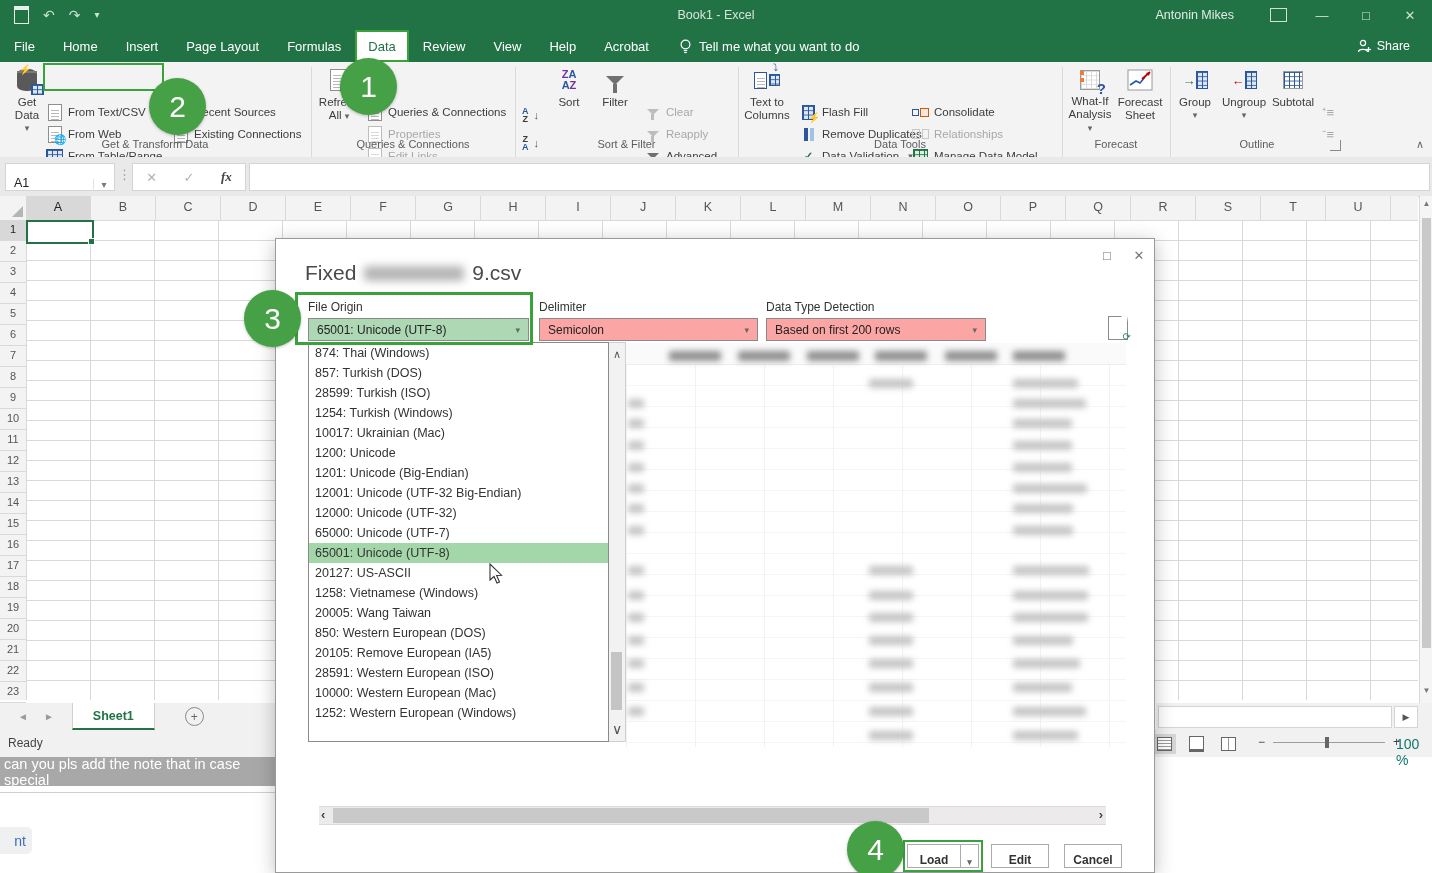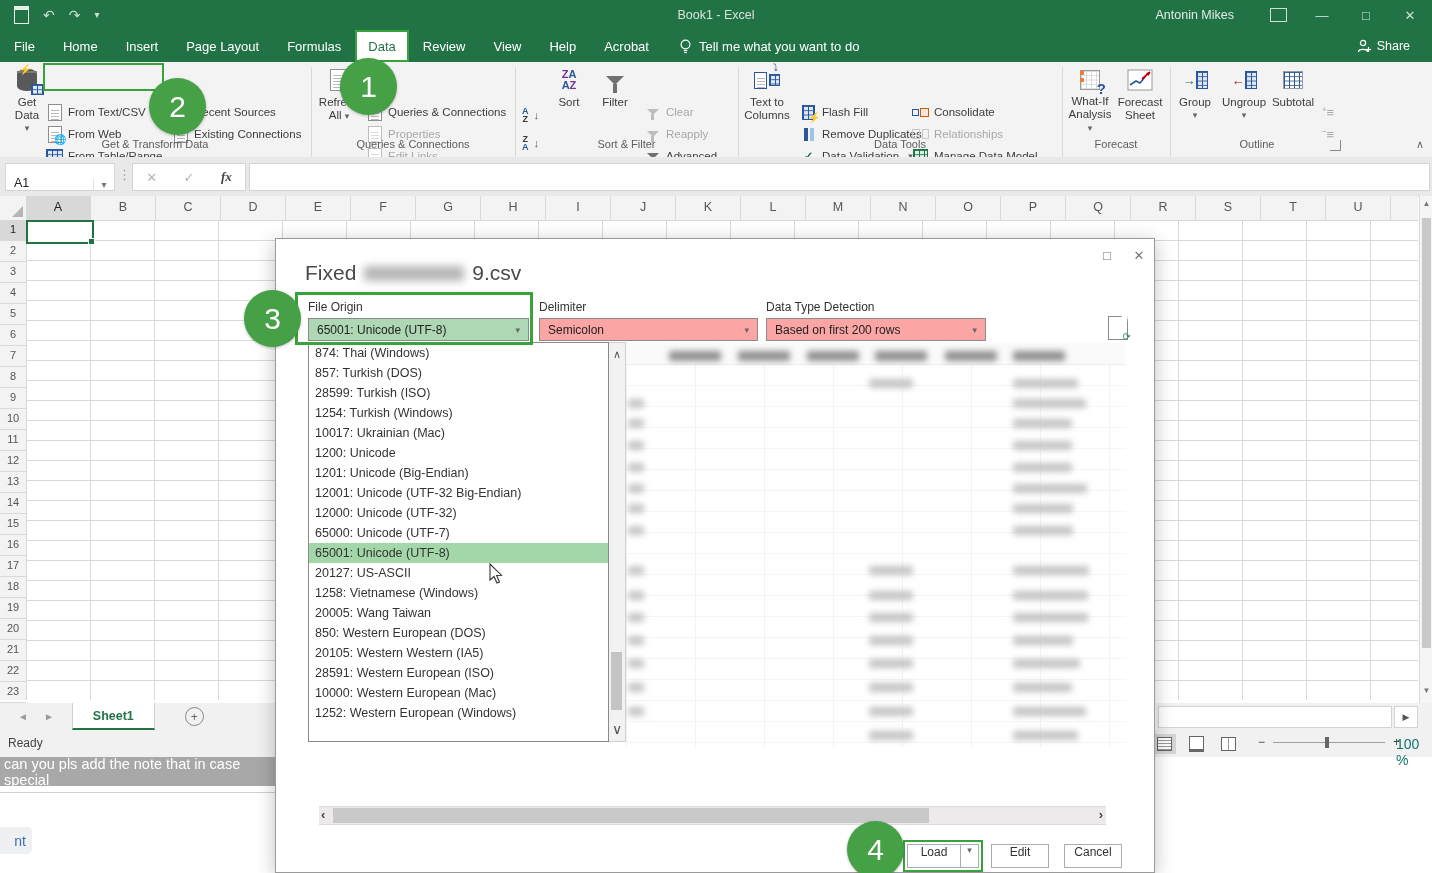--- a/index.html
+++ b/index.html
@@ -140,21 +140,21 @@
   .pvhead{position:absolute;left:0;top:0;width:100%;height:21px;background:#fafafa;border-bottom:1px solid #ededed;}
   .blob{position:absolute;border-radius:2px;filter:blur(3px);}
   .blob.hdr{background:#8f8f8f;height:10px;}
   .blob.cell{background:#c4c4c4;height:9px;}
   
   .dhscroll{position:absolute;left:43px;top:567px;width:787px;height:17px;background:#eceaea;border-top:1px solid #dcdcdc;border-bottom:1px solid #dcdcdc;}
   .dhthumb{position:absolute;left:14px;top:1px;width:596px;height:15px;background:#c9c9c9;}
   .dharr{position:absolute;top:0px;font-size:13px;font-weight:bold;color:#444;line-height:16px;}
   
   .dbtn{position:absolute;top:605px;height:24px;background:#fff;border:1px solid #ababab;box-sizing:border-box;
-        display:flex;align-items:flex-start;justify-content:center;font-size:12px;color:#333;}
+        display:flex;align-items:flex-end;justify-content:center;font-size:12px;color:#333;font-weight:bold;}
   .loadsplit{border-left:1px solid #ababab;}
   .ann-load{position:absolute;left:627px;top:601px;width:80px;height:32px;border:2.5px solid #3aa23a;box-sizing:border-box;}
   
   .anncircle{position:absolute;width:57px;height:57px;border-radius:50%;background:#46a046;color:#fff;
              display:flex;align-items:center;justify-content:center;font-size:30px;z-index:20;box-shadow:0 1px 3px rgba(0,0,0,.25);}
   .ann-fromtext{position:absolute;left:43px;top:63px;width:121px;height:28px;border:2.5px solid #3aa23a;box-sizing:border-box;z-index:6;}
   .cursor{position:absolute;left:489px;top:563px;z-index:30;}
 </style>
 </head>
 <body>
@@ -669,21 +669,21 @@
         <div class="enc-item">1200: Unicode</div>
         <div class="enc-item">1201: Unicode (Big-Endian)</div>
         <div class="enc-item">12001: Unicode (UTF-32 Big-Endian)</div>
         <div class="enc-item">12000: Unicode (UTF-32)</div>
         <div class="enc-item">65000: Unicode (UTF-7)</div>
         <div class="enc-item selected">65001: Unicode (UTF-8)</div>
         <div class="enc-item">20127: US-ASCII</div>
         <div class="enc-item">1258: Vietnamese (Windows)</div>
         <div class="enc-item">20005: Wang Taiwan</div>
         <div class="enc-item">850: Western European (DOS)</div>
-        <div class="enc-item">20105: Western Western (IA5)</div>
+        <div class="enc-item">20105: Remove European (IA5)</div>
         <div class="enc-item">28591: Western European (ISO)</div>
         <div class="enc-item">10000: Western European (Mac)</div>
         <div class="enc-item">1252: Western European (Windows)</div>
       </div>
     <div class="lscroll">
       <span class="lsar" style="top:5px;">∧</span>
       <span class="lthumb"></span>
       <span class="lsar" style="top:378px;font-size:14px;">∨</span>
     </div>
 

